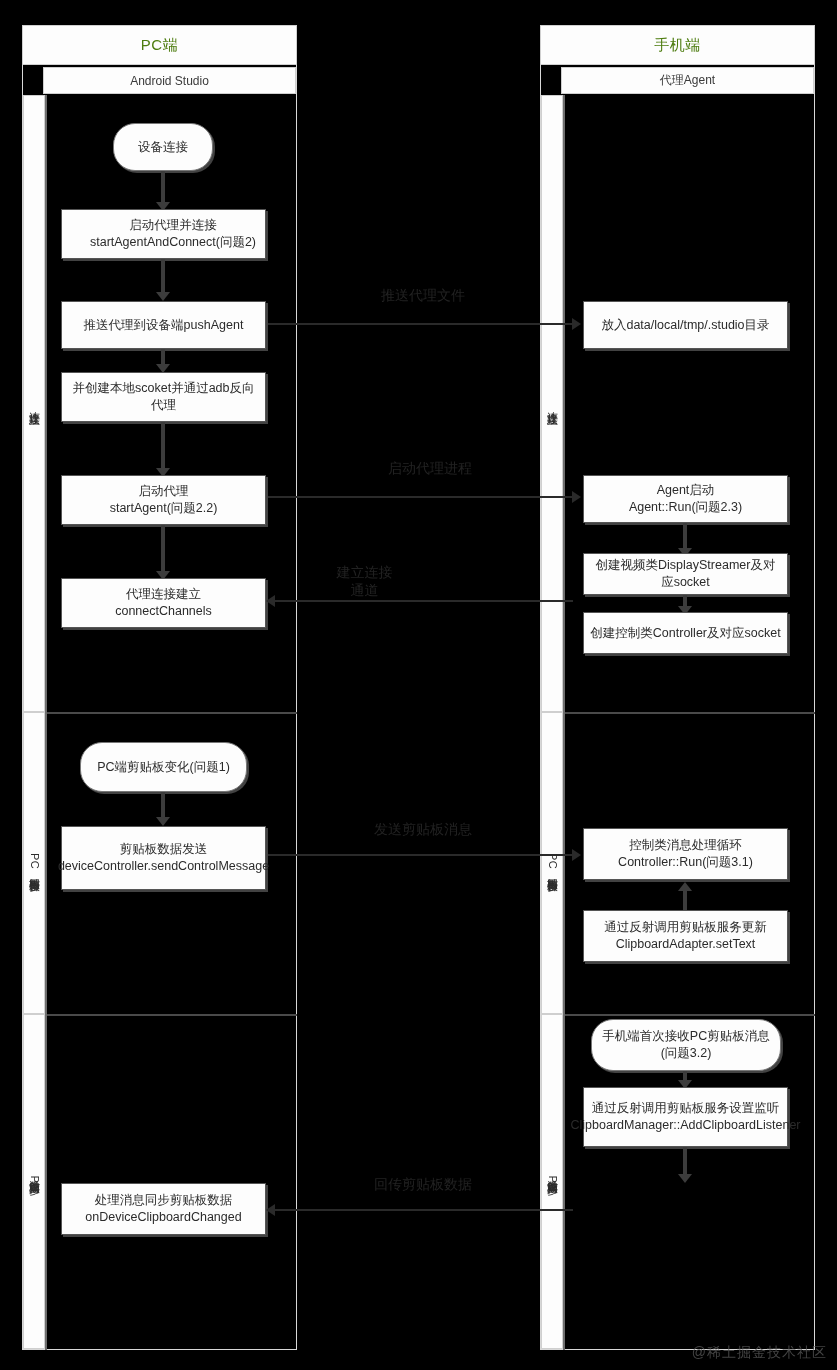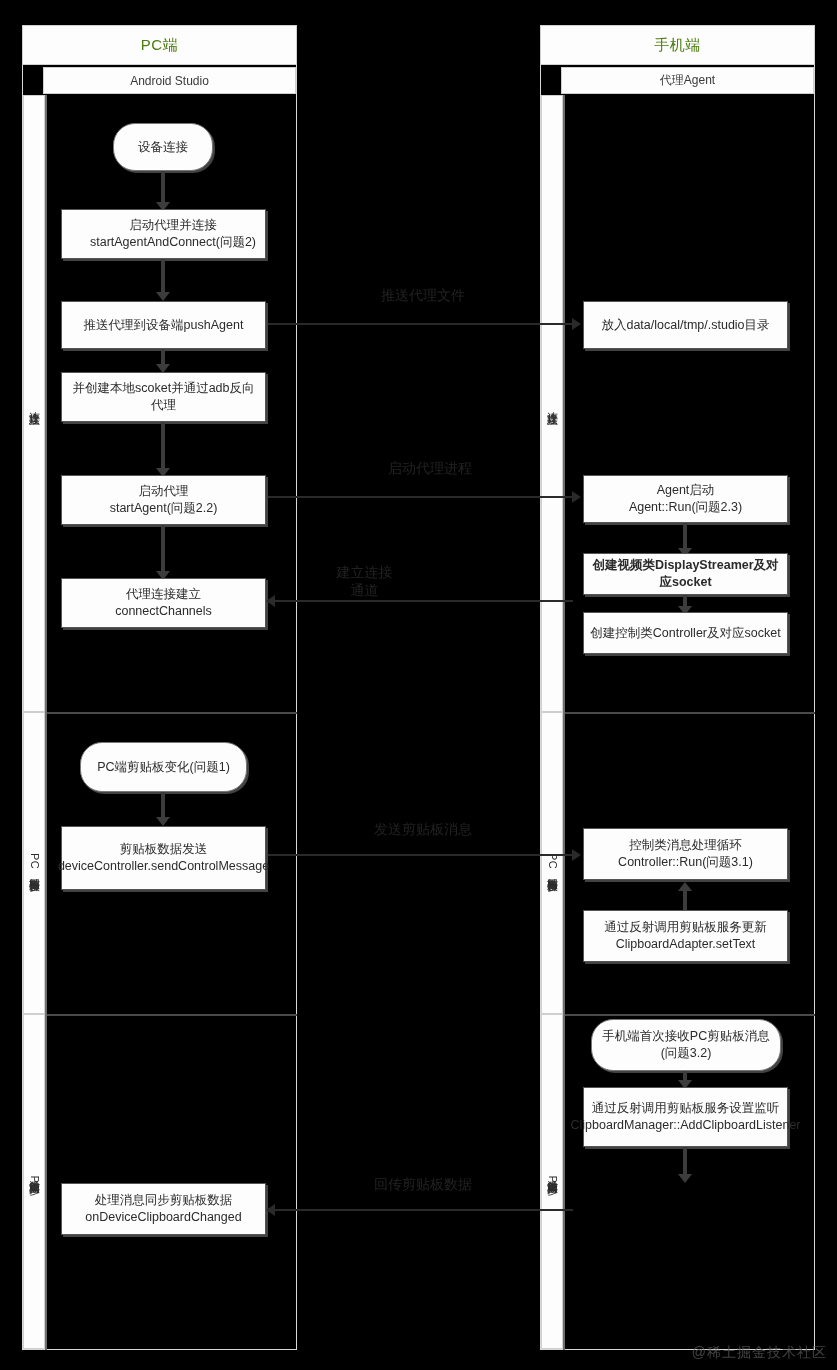--- a/index.html
+++ b/index.html
@@ -162,21 +162,21 @@
 onDeviceClipboardChanged</div>
 
   <div class="node" style="left:583px;top:301px;width:205px;height:48px;">放入data/local/tmp/.studio目录</div>
 
   <div class="node" style="left:583px;top:475px;width:205px;height:48px;white-space:pre-line;">Agent启动
 Agent::Run(问题2.3)</div>
 
   <div class="arrow-v" style="left:683px;top:523px;height:28px;"></div>
   <div class="arrow-head-d" style="left:678px;top:548px;"></div>
 
-  <div class="node" style="left:583px;top:553px;width:205px;height:42px;font-weight:bold;">创建视频类DisplayStreamer及对应socket</div>
+  <div class="node" style="left:583px;top:553px;width:205px;height:42px;">创建视频类DisplayStreamer及对应socket</div>
 
   <div class="arrow-v" style="left:683px;top:595px;height:14px;"></div>
   <div class="arrow-head-d" style="left:678px;top:606px;"></div>
 
   <div class="node" style="left:583px;top:612px;width:205px;height:42px;">创建控制类Controller及对应socket</div>
 
   <div class="node" style="left:583px;top:828px;width:205px;height:52px;white-space:pre-line;">控制类消息处理循环
 Controller::Run(问题3.1)</div>
 
   <div class="arrow-v" style="left:683px;top:890px;height:20px;"></div>

